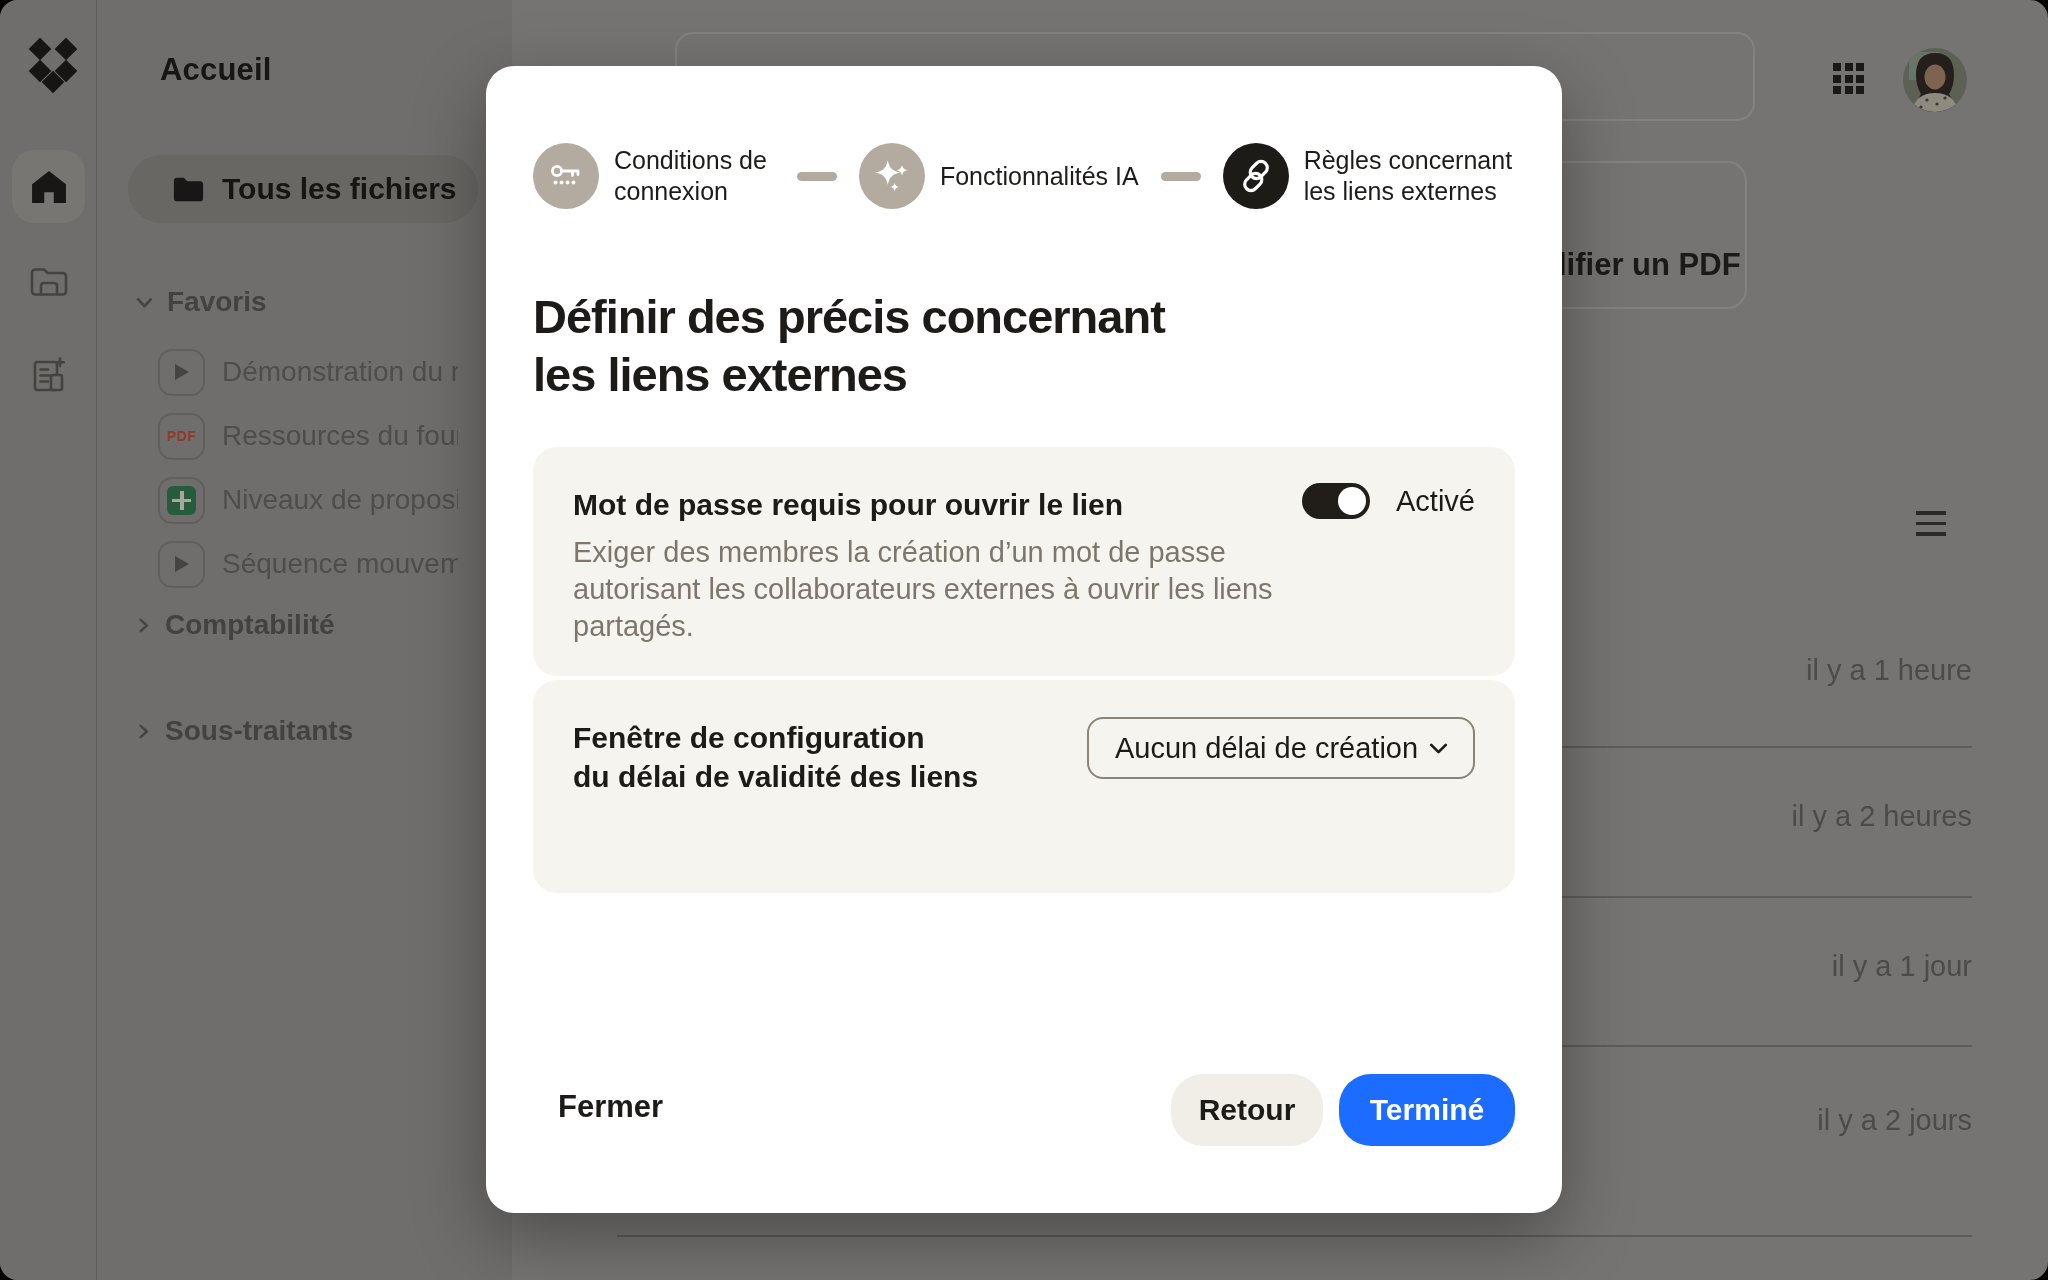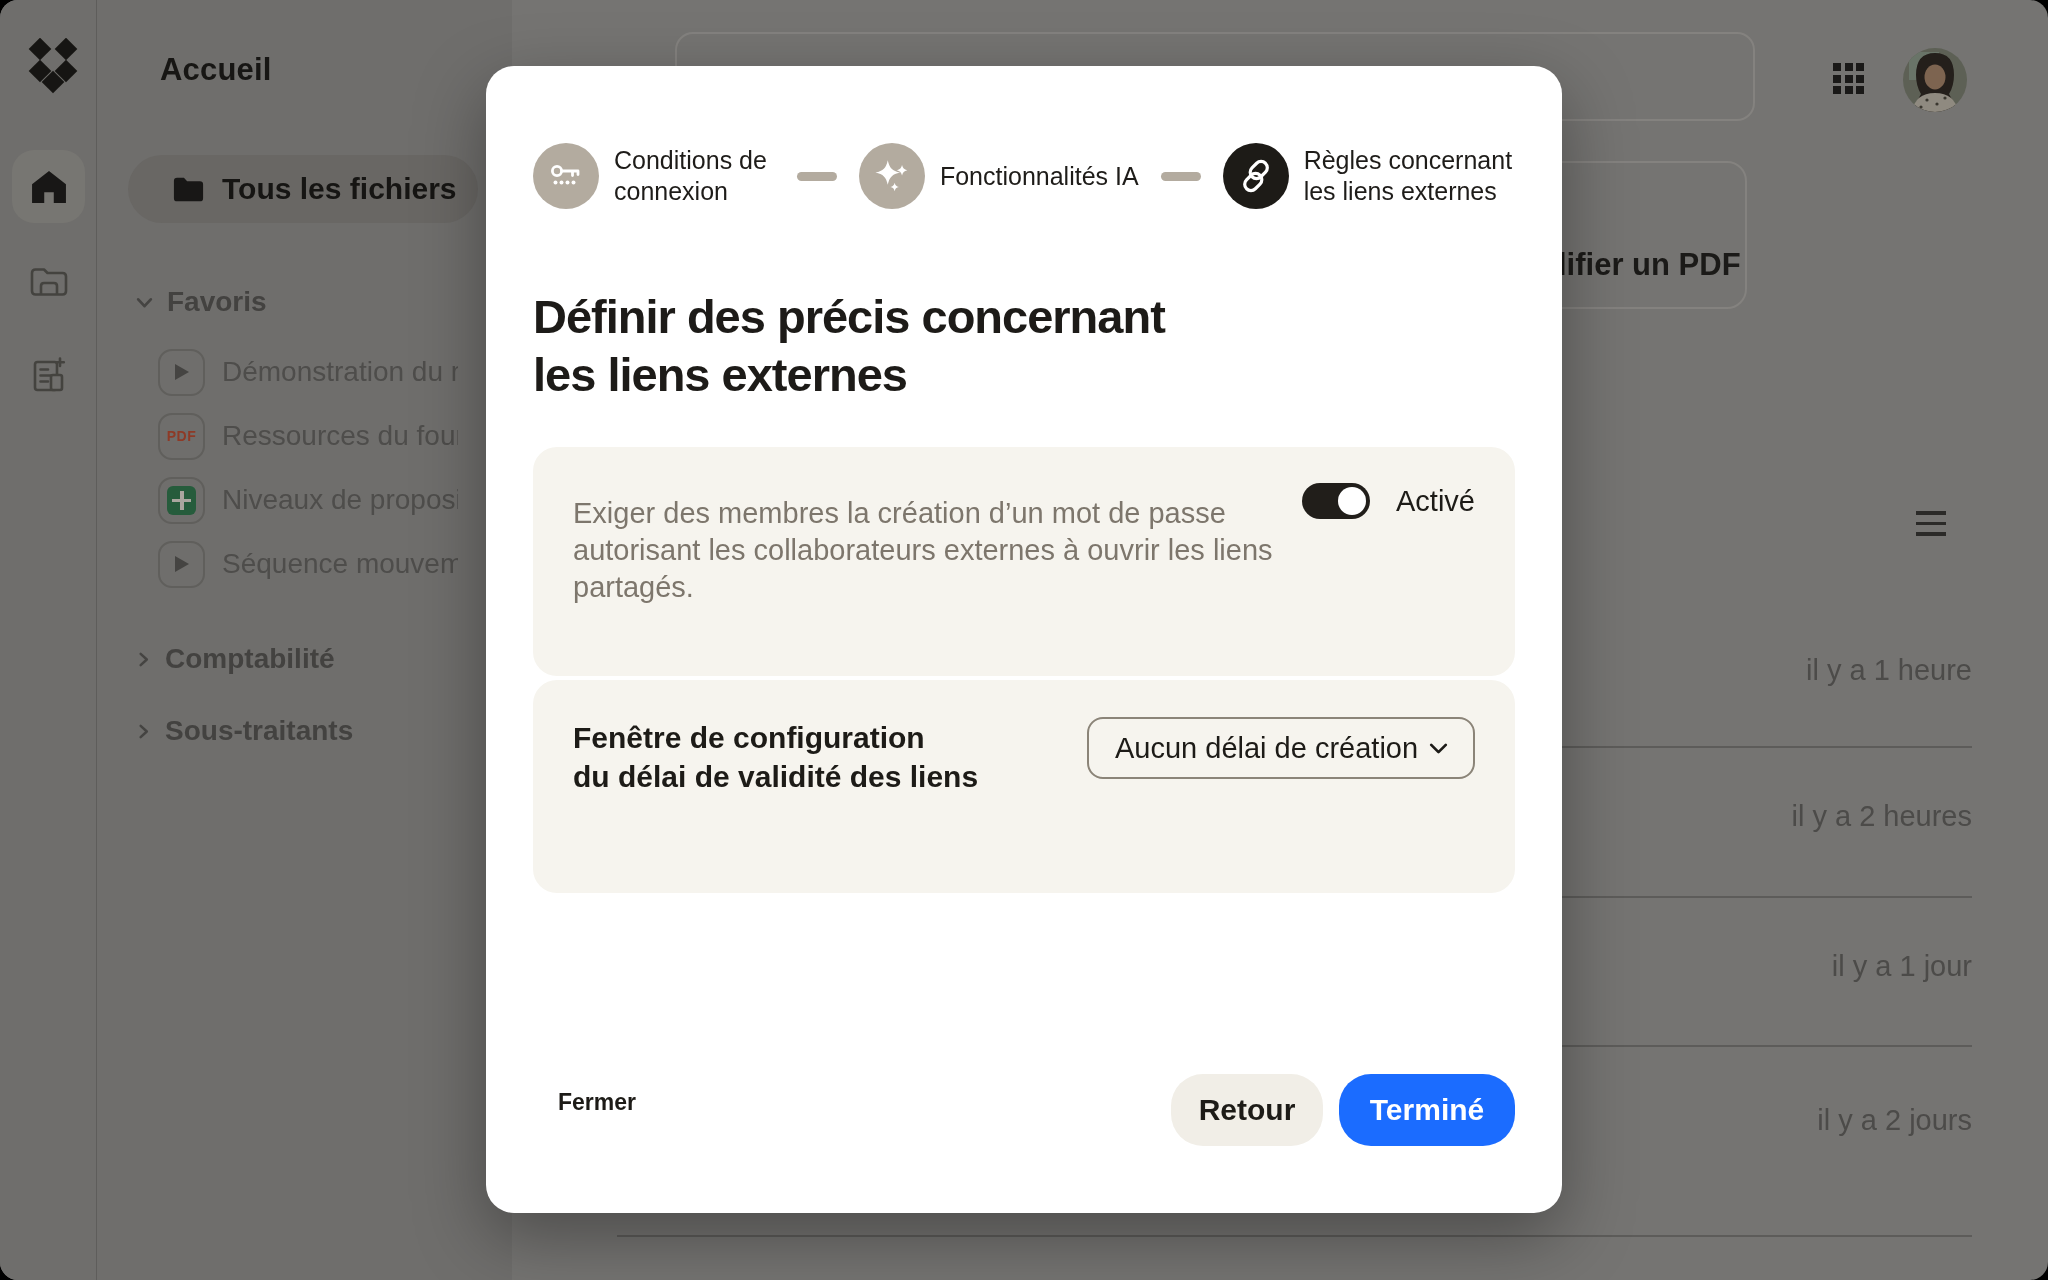--- a/index.html
+++ b/index.html
@@ -19,21 +19,21 @@
   .rail-icon { position:absolute; left:29px; width:40px; height:40px; }
   .rail-icon.folders { top:262px; }
   .rail-icon.filereq { top:355px; }
 
   .allfiles-chip { position:absolute; left:128px; top:155px; width:350px; height:68px; border-radius:34px;
                    background:#696764; display:flex; align-items:center; padding-left:45px; gap:18px; }
   .allfiles-chip span { font-size:30px; font-weight:700; color:#161513; }
 
   .tree-header { position:absolute; display:flex; align-items:center; gap:12px; font-size:28px; font-weight:700; color:#434240; }
   .fav-header { left:134px; top:286px; }
-  .sec-compta { left:134px; top:643px; }
+  .sec-compta { left:134px; top:609px; }
   .sec-sous   { left:134px; top:715px; }
 
   .fav-item { position:absolute; left:158px; height:46px; display:flex; align-items:center; gap:17px; width:300px; }
   .fav-chip { width:47px; height:47px; border-radius:14px; border:2px solid #605f5c; flex:0 0 auto;
               display:flex; align-items:center; justify-content:center; }
   .fav-label { font-size:28px; color:#4e4d4b; white-space:nowrap; overflow:hidden; }
   .pdf-badge { font-size:14px; font-weight:800; color:#8e3a26; letter-spacing:.5px; }
   .sheet-badge { width:29px; height:29px; border-radius:6px; background:#265c3c; position:relative; }
   .sheet-badge:before { content:""; position:absolute; left:13px; top:5px; width:3.5px; height:19px; background:#aaa69f; }
   .sheet-badge:after  { content:""; position:absolute; left:5px; top:13px; width:19px; height:3.5px; background:#aaa69f; }
@@ -80,21 +80,21 @@
 
   .toggle-row { position:absolute; right:40px; top:36px; display:flex; align-items:center; gap:26px; }
   .toggle { width:68px; height:36px; border-radius:18px; background:#211e1a; position:relative; cursor:pointer; }
   .toggle-knob { position:absolute; left:36px; top:4px; width:28px; height:28px; border-radius:50%; background:#ffffff; }
   .toggle-state { font-size:29px; color:#1d1b17; }
 
   .dropdown { position:absolute; right:40px; top:37px; height:62px; width:388px; border:2px solid #8b8478; border-radius:16px;
               background:#f6f4ee; display:flex; align-items:center; justify-content:space-between; padding:0 22px 0 26px; cursor:pointer; }
   .dropdown span { font-size:29px; color:#1d1b17; white-space:nowrap; }
 
-  .modal-footer-close { position:absolute; left:72px; top:1023px; font-size:23px; font-weight:700; color:#1d1b17; cursor:pointer; }
+  .modal-footer-close { position:absolute; left:72px; top:1023px; font-size:31px; font-weight:700; color:#1d1b17; cursor:pointer; }
   .btn { position:absolute; top:1008px; height:72px; border:none; border-radius:32px; font-family:inherit;
          font-size:30px; font-weight:700; cursor:pointer; display:flex; align-items:center; justify-content:center; }
   .btn-back { left:685px; width:152px; background:#f1eee7; color:#1d1b17; }
   .btn-done { left:853px; width:176px; background:#1b6cff; color:#ffffff; }
 </style>
 </head>
 <body>
 
 <div id="page">
 
@@ -274,20 +274,21 @@
       </div>
       <div class="step-label w3">Règles concernant les liens externes</div>
     </div>
 
     <div class="modal-title">
       <div>Définir des précis concernant</div>
       <div>les liens externes</div>
     </div>
 
     <div class="card card1">
+      <div class="card-title">Mot de passe requis pour ouvrir le lien</div>
       <div class="card-desc">Exiger des membres la création d’un mot de passe autorisant les collaborateurs externes à ouvrir les liens partagés.</div>
       <div class="toggle-row">
         <div class="toggle">
           <div class="toggle-knob"></div>
         </div>
         <div class="toggle-state">Activé</div>
       </div>
     </div>
 
     <div class="card card2">

